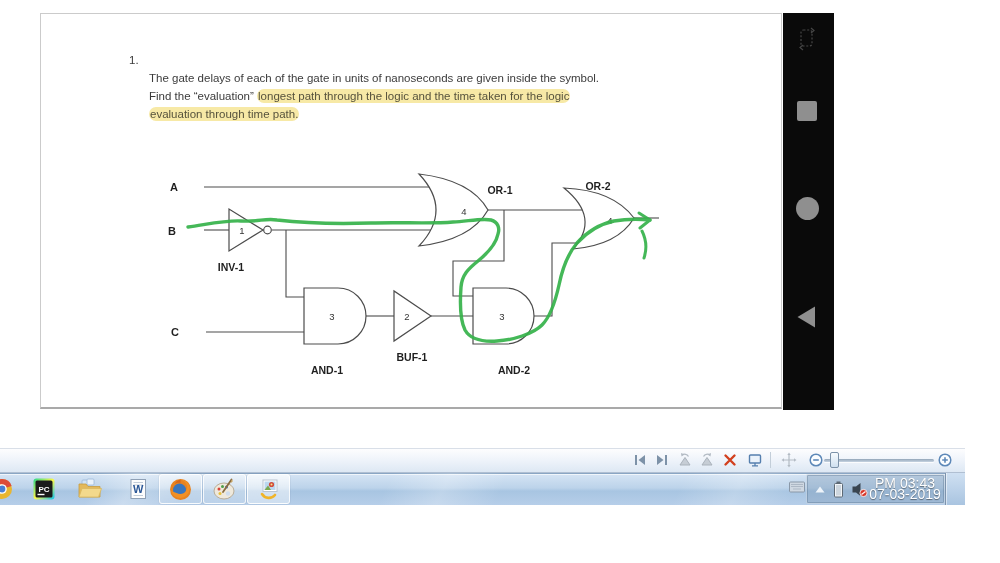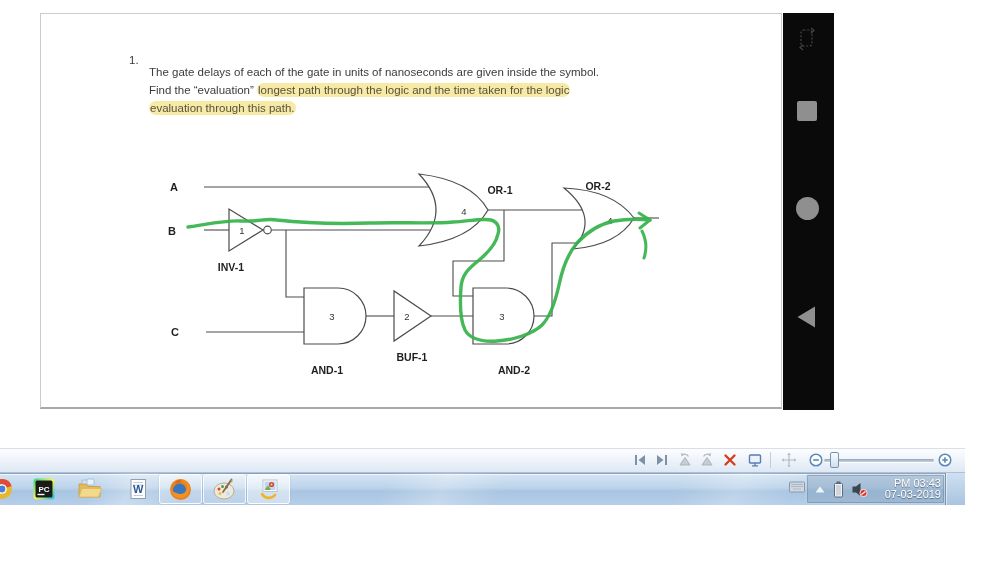--- a/index.html
+++ b/index.html
@@ -8,21 +8,21 @@
   .abs{position:absolute;}
 
   
   #page{position:absolute;left:40px;top:13px;width:742px;height:396px;background:#fff;
         border:1px solid #cbcbcb;border-bottom:2px solid #a9a9a9;box-sizing:border-box;}
   #android-bar{position:absolute;left:783px;top:13px;width:51px;height:397px;background:#0a0a0a;}
 
   
   .question{position:absolute;left:88px;top:37px;width:600px;font-size:11.5px;line-height:18px;color:#3b3b3b;}
   .qnum{position:absolute;left:0;top:0;}
-  .qtext{position:absolute;left:20px;top:12px;width:560px;}
+  .qtext{position:absolute;left:20px;top:18px;width:560px;}
   .hl{background:#f7e9a6;color:#56523c;padding:1px 1px;border-radius:7px;}
 
   
   svg text{font-family:"Liberation Sans",sans-serif;}
   .gate-label{font-weight:bold;font-size:10.5px;fill:#1f1f1f;text-anchor:middle;}
   .delay{font-size:9.5px;fill:#333;text-anchor:middle;}
   .input-label{font-weight:bold;font-size:11px;fill:#1f1f1f;text-anchor:middle;}
 
   
   #toolbar{position:absolute;left:0;top:448px;width:965px;height:25px;
@@ -45,39 +45,39 @@
                        rgba(255,255,255,0) 70%,rgba(255,255,255,.22) 76%,rgba(255,255,255,0) 82%);}
   .tb-app{position:absolute;top:474px;width:43px;height:30px;border-radius:3px;box-sizing:border-box;
           background:linear-gradient(180deg,rgba(255,255,255,.55),rgba(255,255,255,.12));
           border:1px solid rgba(255,255,255,.8);box-shadow:0 0 1px rgba(50,75,105,.5);
           display:flex;align-items:center;justify-content:center;}
   .tb-app.active{background:linear-gradient(180deg,rgba(255,255,255,.75),rgba(255,255,255,.35));}
   .tb-plain{position:absolute;top:478px;}
   #tray-panel{position:absolute;left:806px;top:474px;width:139px;height:30px;border-radius:2px;box-sizing:border-box;
           background:rgba(110,138,170,.30);border:1px solid rgba(255,255,255,.35);
           box-shadow:inset 0 0 0 1px rgba(60,85,115,.28);}
-  #clock{position:absolute;left:62px;top:3px;width:72px;text-align:right;color:#fff;font-size:11px;line-height:11px;
+  #clock{position:absolute;left:62px;top:3px;width:72px;text-align:center;color:#fff;font-size:14px;line-height:11px;
          text-shadow:0 1px 1px rgba(0,0,0,.45);}
   #show-desktop{position:absolute;left:945px;top:473px;width:20px;height:32px;
          background:linear-gradient(180deg,#cfe0f2,#a9c4e0);border-left:1px solid #7d93ac;
          box-shadow:inset 1px 0 0 rgba(255,255,255,.5);box-sizing:border-box;}
 </style>
 </head>
 <body>
 
 <div id="screen">
 
   <div id="page">
 
     <div class="question">
       <span class="qnum">1.</span>
       <div class="qtext">
         <span>The gate delays of each of the gate in units of nanoseconds are given inside the symbol.</span><br>
         <span>Find the “evaluation” </span><span class="hl">longest path through the logic and the time taken for the logic</span><br>
-        <span class="hl">evaluation through this path.</span>
+        <span class="hl">evaluation through time path.</span>
       </div>
     </div>
 
     <svg width="742" height="396" viewBox="0 0 742 396" style="position:absolute;left:0;top:0;">
 
       <g stroke="#4c4c4c" stroke-width="1.1" fill="none">
         <path d="M163,173 H405"></path>
         <path d="M163,216 H190"></path>
         <path d="M231,216 H407"></path>
         <path d="M245,216 V283 H263"></path>

